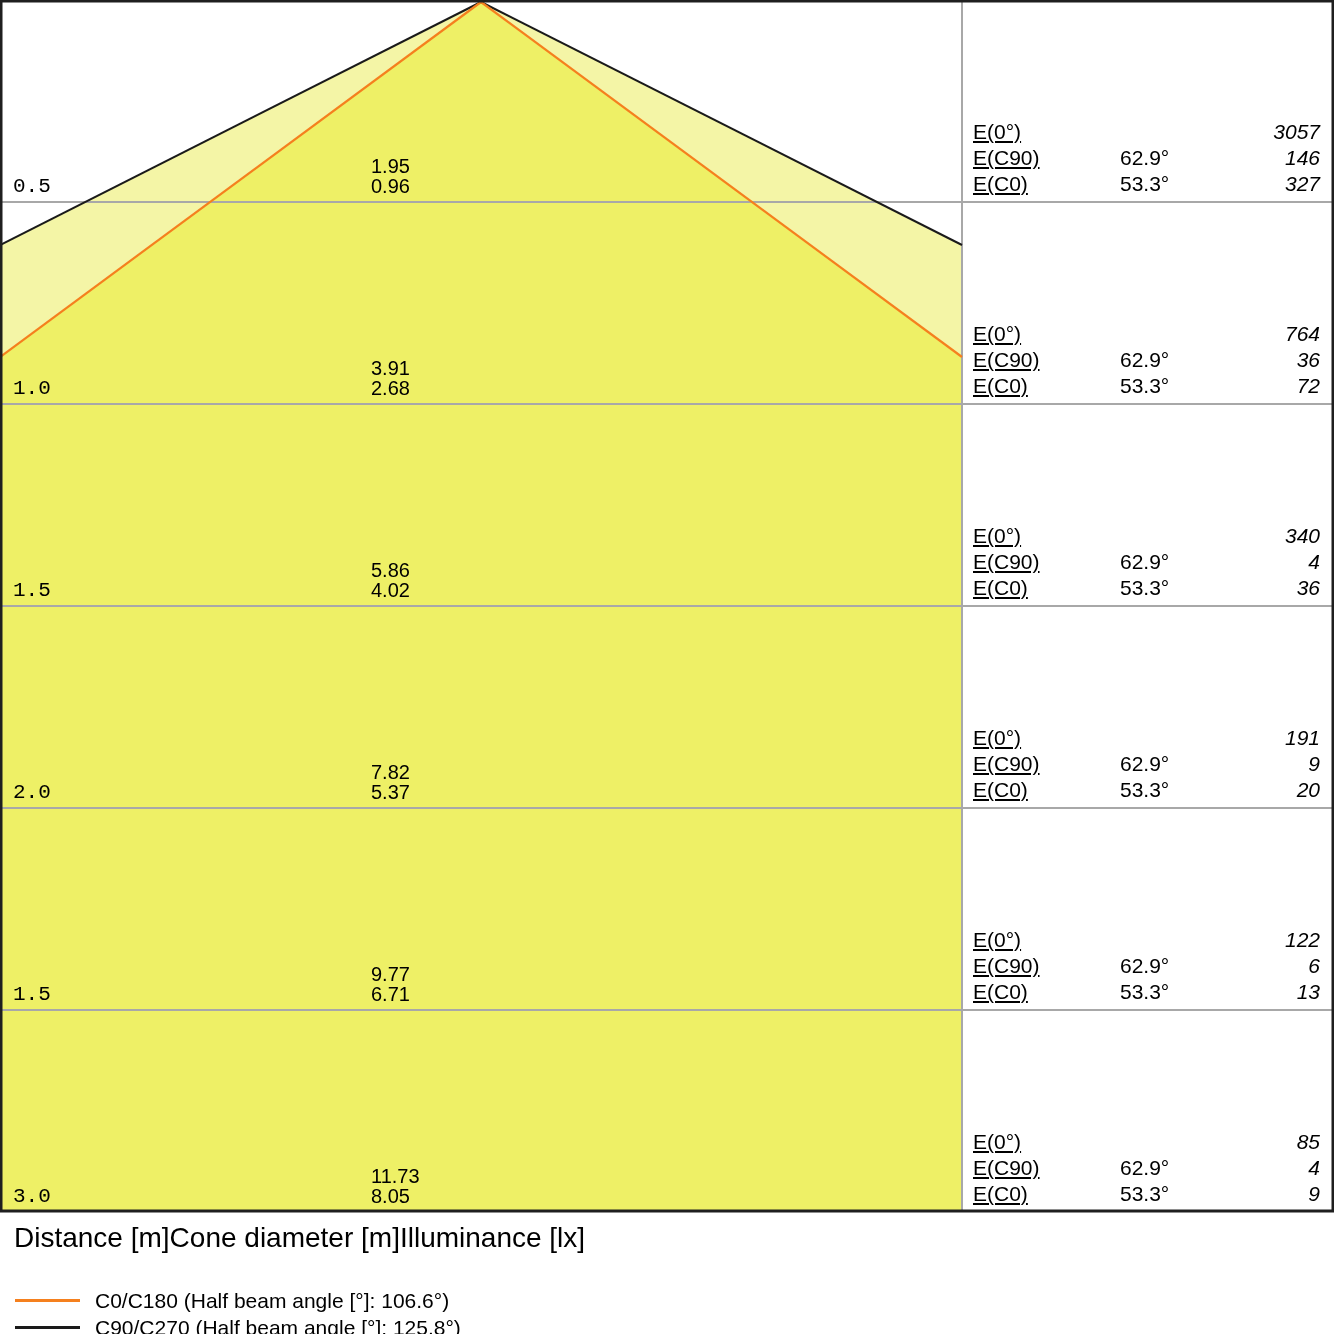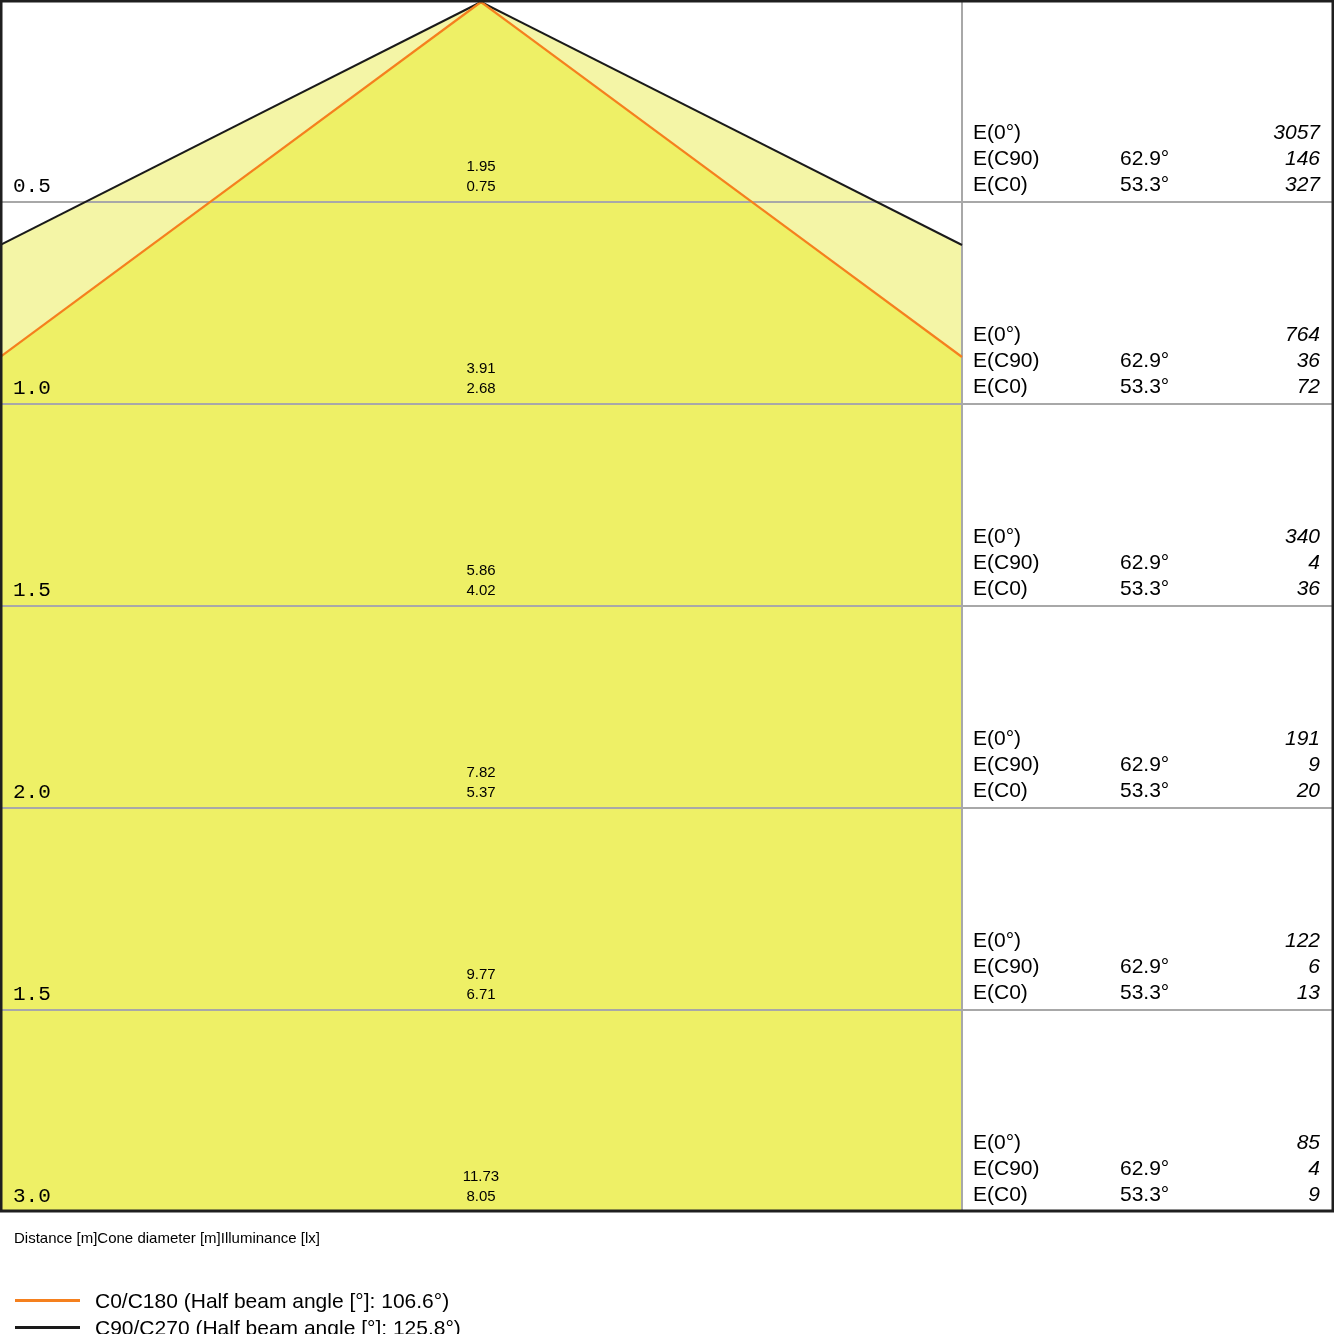--- a/index.html
+++ b/index.html
@@ -10,33 +10,33 @@
   }
   #stage{position:absolute;inset:0;width:1334px;height:1334px;}
   #cone-svg{position:absolute;left:0;top:0;width:1334px;height:1216px;}
   .row{position:absolute;left:0;width:1334px;height:202px;}
   .dist{
     position:absolute;left:13px;bottom:4px;
     font-size:21px;line-height:22px;font-family:Liberation Mono, monospace;
   }
   .dia{
     position:absolute;left:371px;width:220px;bottom:6px;
-    text-align:center;font-size:15px;line-height:20px;
+    font-size:20px;line-height:20px;
   }
   .evals{
     position:absolute;left:973px;width:347px;bottom:5px;
     font-size:21px;
   }
   .eline{display:flex;height:26px;line-height:26px;}
-  .el{width:147px;text-align:left;}
+  .el{width:147px;text-align:left;text-decoration:underline;}
   .ea{width:52px;text-align:left;}
   .ev{flex:1;text-align:right;font-style:italic;}
   .caption{
     position:absolute;left:14px;top:1227px;
-    font-size:15px;line-height:22px;
+    font-size:28px;line-height:22px;
   }
   .legend-entry{position:absolute;left:0;width:600px;height:26px;margin-top:20px;}
   .legend-entry .swatch{
     position:absolute;left:15px;top:11px;width:65px;height:3px;
   }
   .legend-entry .swatch.c0{background:var(--c0-line);}
   .legend-entry .swatch.c90{background:var(--beam-black);}
   .legend-entry .ltext{
     position:absolute;left:95px;top:0;font-size:21px;line-height:26px;
   }
@@ -76,21 +76,21 @@
       <rect x="0" y="0" width="2.5" height="1212"></rect>
       <rect x="1331.5" y="0" width="2.5" height="1212"></rect>
       <rect x="0" y="1209.5" width="1334" height="3"></rect>
     </g>
   </svg>
 
   <div class="row" style="top:0px">
     <div class="dist">0.5</div>
     <div class="dia">
       <div>1.95</div>
-      <div>0.75</div>
+      <div>0.96</div>
     </div>
     <div class="evals">
       <div class="eline">
           <span class="el">E(0°)</span>
           <span class="ea"></span>
           <span class="ev">3057</span>
         </div>
       <div class="eline">
           <span class="el">E(C90)</span>
           <span class="ea">62.9°</span>

